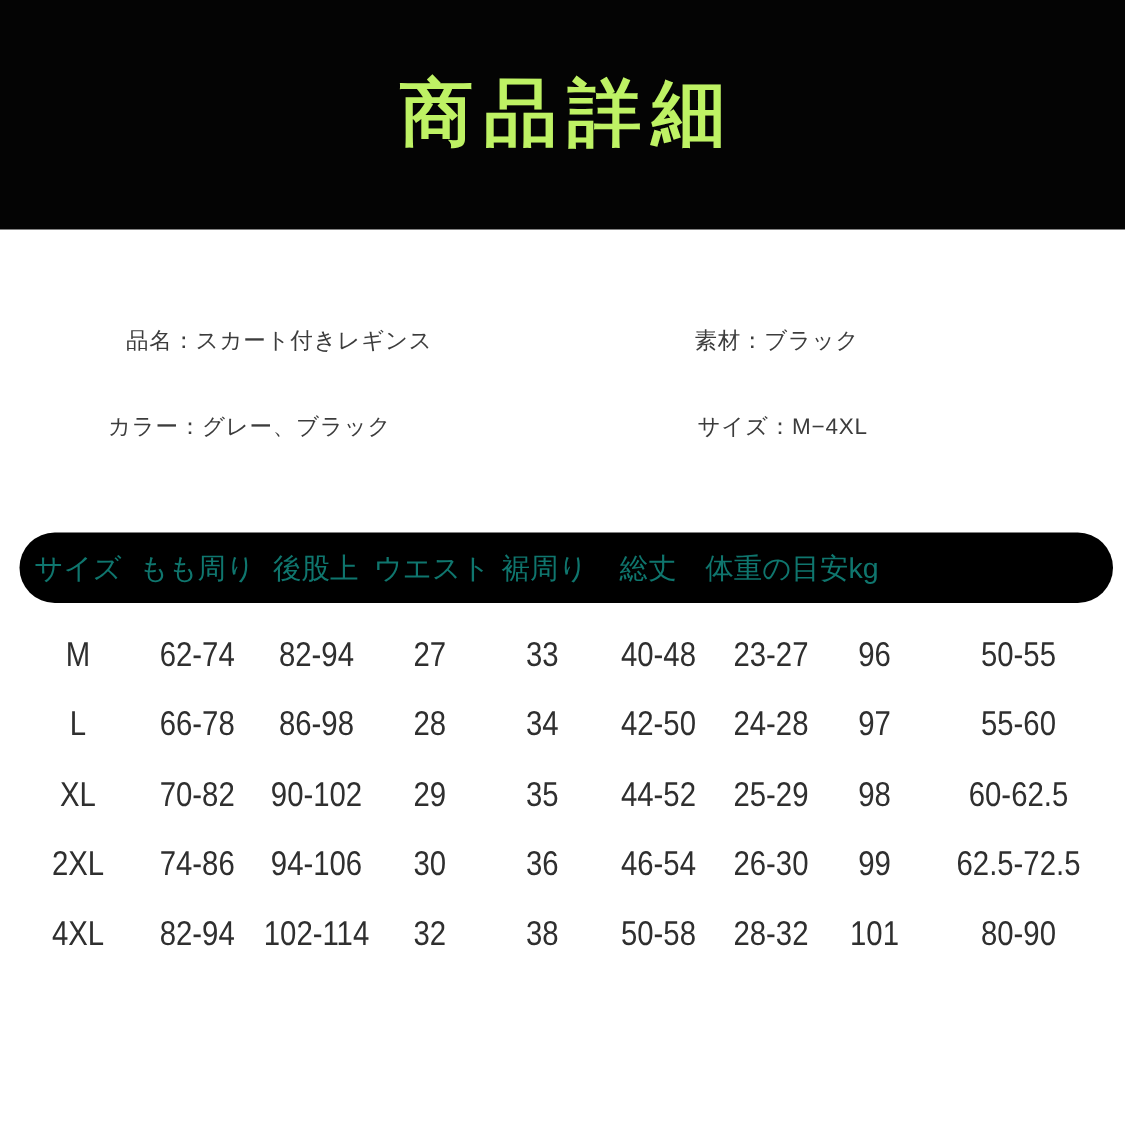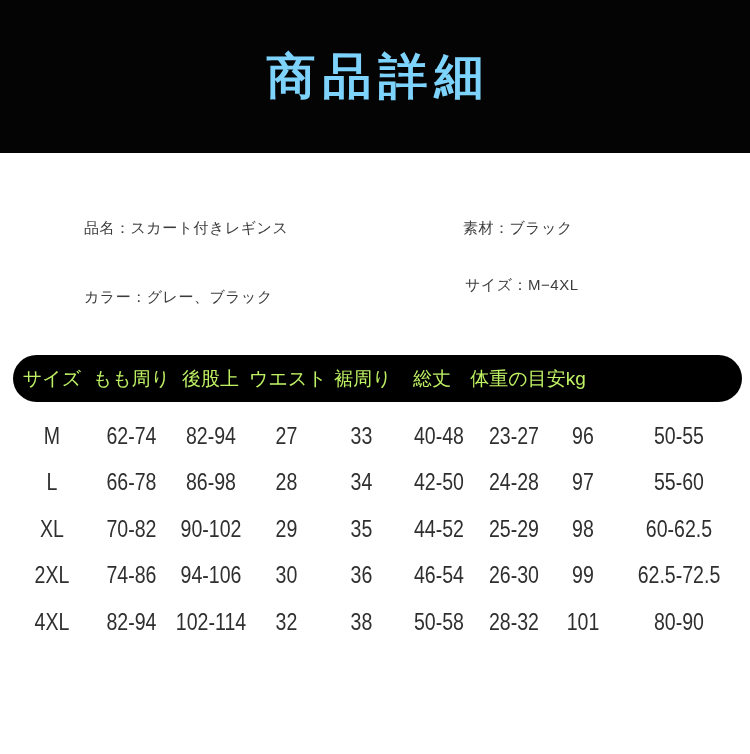--- a/index.html
+++ b/index.html
@@ -10,42 +10,42 @@
     -webkit-font-smoothing:antialiased;
   }
   .page{position:relative;width:750px;height:754px;background:#ffffff;overflow:hidden;}
 
   
   .banner{
     position:absolute;left:0;top:0;width:750px;height:153px;
     background:#040404;display:flex;align-items:center;justify-content:center;
   }
   .banner h1{
-    margin:0;color:#7dd3fc;font-size:49px;font-weight:900;
+    margin:0;color:#bef264;font-size:49px;font-weight:900;
     letter-spacing:7px;text-indent:7px;line-height:1;
   }
 
   
   .info-item{
     position:absolute;color:#3c3c3c;font-size:15px;font-weight:400;
     line-height:24px;white-space:nowrap;letter-spacing:0.5px;
   }
   .pos-name{left:84px;top:216px;}
   .pos-material{left:463px;top:216px;}
-  .pos-color{left:84px;top:273px;margin-top:12px;}
+  .pos-color{left:72px;top:273px;}
   .pos-size{left:465px;top:273px;}
 
   
   .thead{
     position:absolute;left:13px;top:355px;width:729px;height:47px;
     background:#000000;border-radius:24px;display:flex;align-items:stretch;
   }
   .thead .cell{
     display:flex;align-items:center;justify-content:center;
-    color:#bef264;font-size:19px;font-weight:500;white-space:nowrap;
+    color:#0f766e;font-size:19px;font-weight:500;white-space:nowrap;
   }
   .tbody{position:absolute;left:13px;top:413px;width:729px;}
   .trow{display:flex;height:46.5px;}
   .trow .cell{
     display:flex;align-items:center;justify-content:center;
     color:#2f2f2f;font-size:23px;font-weight:400;white-space:nowrap;
     transform:scaleX(0.85);
   }
   
   .c0{width:78px;} .c1{width:81px;} .c2{width:78px;} .c3{width:73px;}

